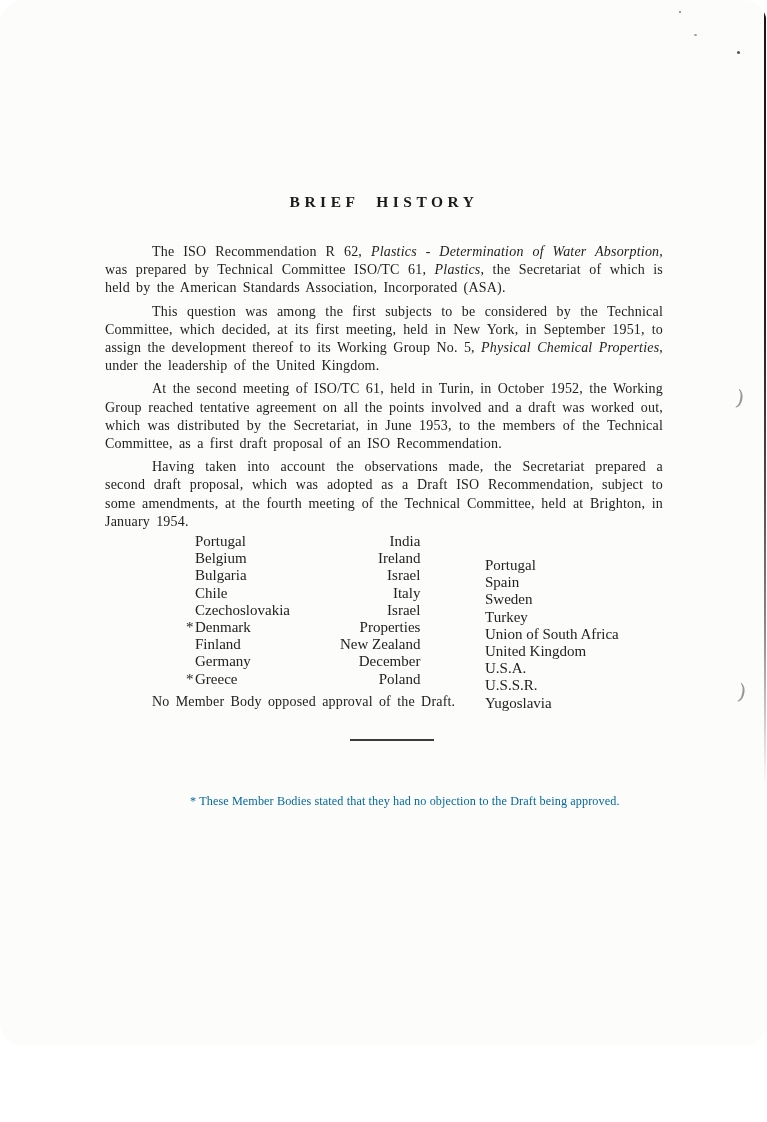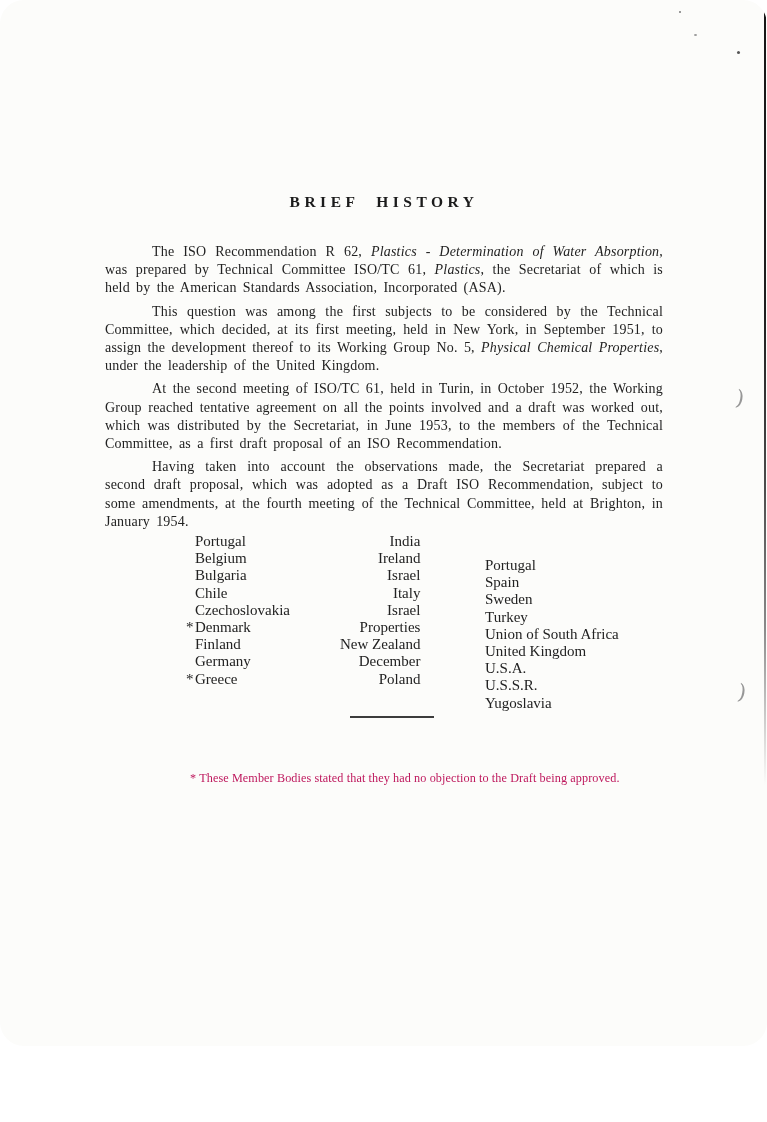--- a/index.html
+++ b/index.html
@@ -55,21 +55,21 @@
     width:84px; height:2px;
     background:#3c3c3c;
     margin:28px auto 0 auto;
     transform:translateX(8px);
   }
   .footnote {
     margin:53px 0 0 85px;
     font-size:12.2px;
     letter-spacing:0.1px;
     white-space:nowrap;
-    color:#be185d;
+    color:#0369a1;
   }
   .page-number {
     position:absolute;
     top:1050px; left:0; width:767px;
     text-align:center;
     font-size:14px;
     letter-spacing:1.5px;
     color:#2a2a2a;
   }
   
@@ -140,20 +140,21 @@
           <div class="member"><span class="star"></span><span>Sweden</span></div>
           <div class="member"><span class="star"></span><span>Turkey</span></div>
           <div class="member"><span class="star"></span><span>Union of South Africa</span></div>
           <div class="member"><span class="star"></span><span>United Kingdom</span></div>
           <div class="member"><span class="star"></span><span>U.S.A.</span></div>
           <div class="member"><span class="star"></span><span>U.S.S.R.</span></div>
           <div class="member"><span class="star"></span><span>Yugoslavia</span></div>
         </div>
       </div>
 
+    <p class="para">No Member Body opposed approval of the Draft.</p>
 
 
     <div class="rule"></div>
 
     <p class="footnote"><span>*</span> <span>These Member Bodies stated that they had no objection to the Draft being approved.</span></p>
 
   </div>
 
   <div class="page-number">— 2 —</div>
 

